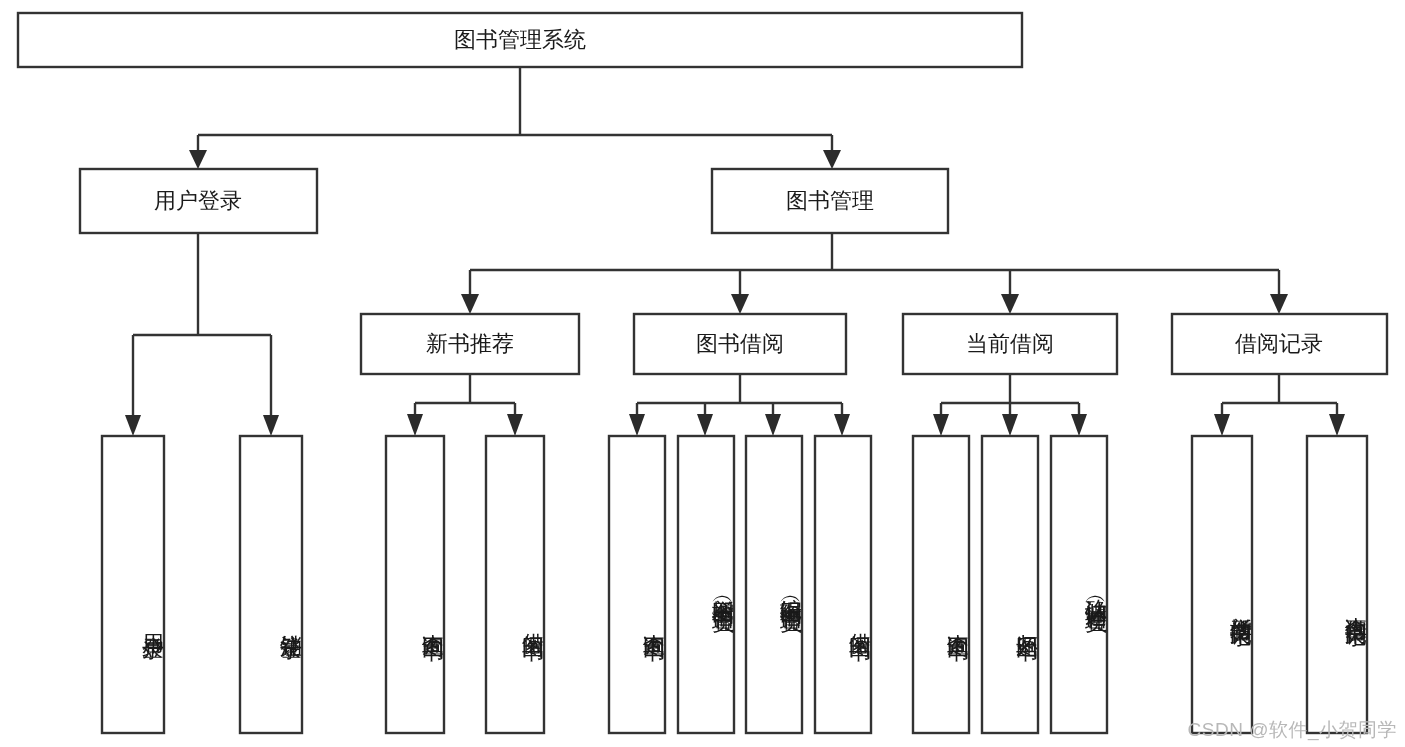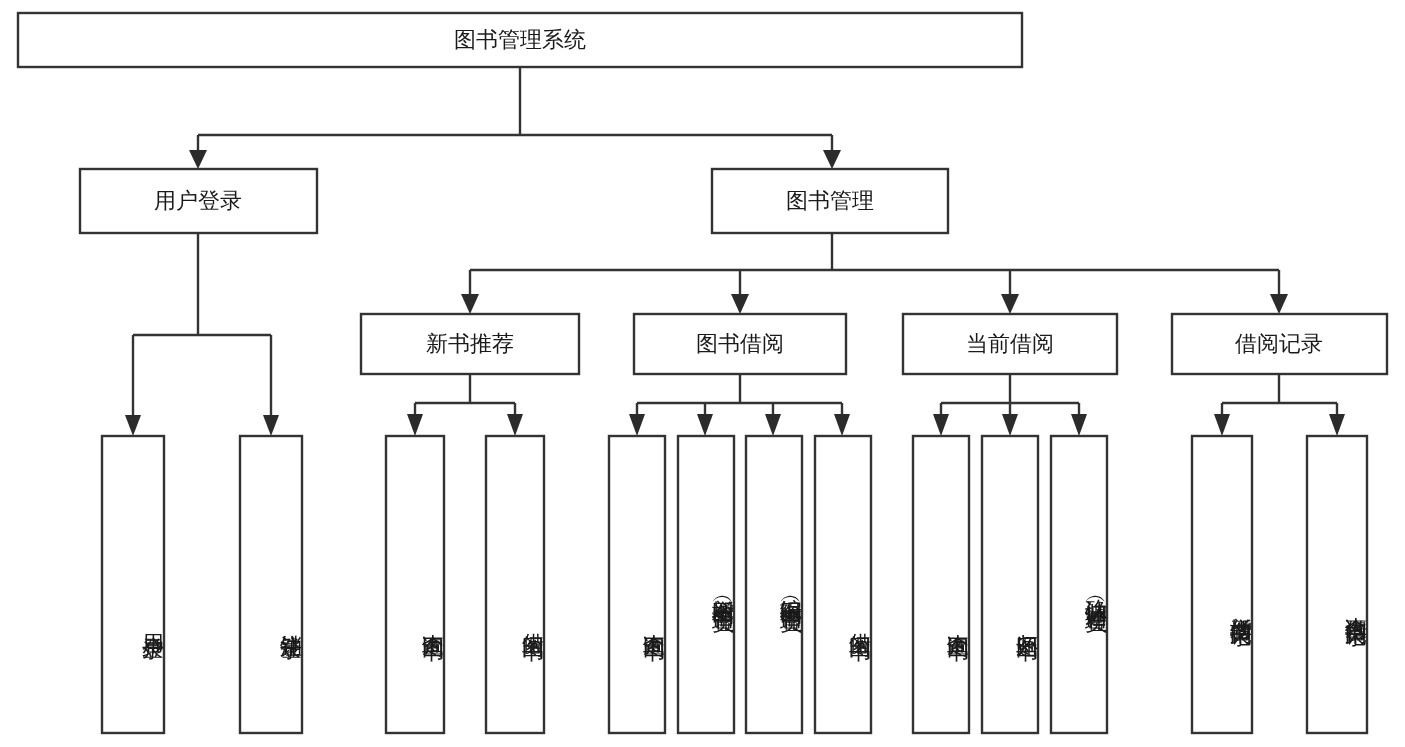--- a/index.html
+++ b/index.html
@@ -198,13 +198,14 @@
   <div class="node-label-v" style="left:746px; top:446px; width:56px; height:287px;">编辑图书（管理员）</div>
   <div class="node-label-v" style="left:815px; top:506px; width:56px; height:227px;">借阅图书</div>
 
   <div class="node-label-v" style="left:913px; top:506px; width:56px; height:227px;">查询图书</div>
   <div class="node-label-v" style="left:982px; top:506px; width:56px; height:227px;">归还图书</div>
   <div class="node-label-v" style="left:1051px; top:446px; width:56px; height:287px;">确认归还（管理员）</div>
 
   <div class="node-label-v" style="left:1192px; top:476px; width:60px; height:257px;">新增借阅记录</div>
   <div class="node-label-v" style="left:1307px; top:476px; width:60px; height:257px;">查询借阅记录</div>
 
+  <div class="watermark">CSDN @软件_小贺同学</div>
 </div>
 
 </body></html>

